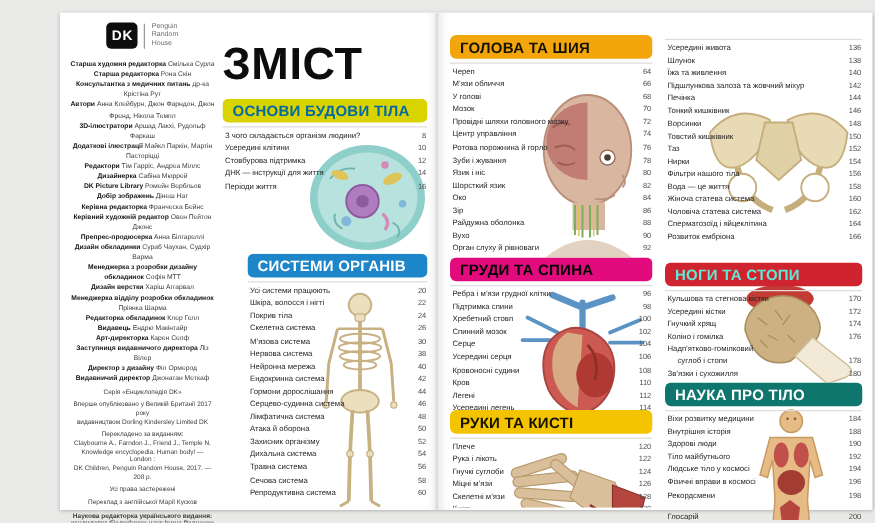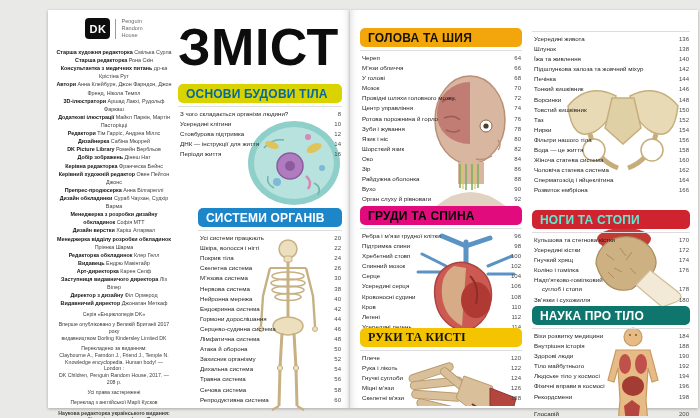--- a/index.html
+++ b/index.html
@@ -18,21 +18,21 @@
   .credit{margin:0;font-size:5.4px;line-height:1.5;color:#3c3c3c;}
   .credit b{color:#141414;}
   .colo{margin:0;font-size:5.2px;line-height:1.3;color:#3c3c3c;}
   .colo.sp{margin-top:3.5px;}
   .colo.b{font-weight:bold;}
 
   
   .toc-col{position:absolute;left:130px;top:6px;width:164px;}
   .mid-col{position:absolute;left:10px;top:18px;width:162px;}
   .right-col{position:absolute;left:182px;top:18px;width:158px;}
-  h1.toc-title{margin:4px 0 9px 0;font-size:52px;line-height:1.06;font-weight:900;letter-spacing:.5px;color:#0d0d0d;}
+  h1.toc-title{margin:16px 0 9px 0;font-size:36px;line-height:1.06;font-weight:900;letter-spacing:.5px;color:#0d0d0d;}
   section.sec{position:relative;overflow:hidden;}
   .sec-header{height:19px;border-radius:5px;display:flex;align-items:center;padding:0 8px;font-size:12px;font-weight:800;letter-spacing:.2px;white-space:nowrap;position:relative;z-index:3;}
   .rows{position:relative;z-index:2;margin-top:3px;border-top:1px solid #ddd;padding:2px 1px 0 2px;}
   .row{display:flex;justify-content:space-between;align-items:baseline;font-size:6.2px;line-height:9.1px;color:#1f1f1f;}
   .row .num{color:#4a4a4a;font-size:6px;}
   .row.indent .label{padding-left:8px;}
   .row.spacer{height:7px;}
   .illus{position:absolute;z-index:1;}
 </style>
 </head>
@@ -372,21 +372,21 @@
               <path d="M78 42 L104 42"></path>
           </g>
           <path d="M42 32 q-20 8 -17 34 q3 26 29 34 q23 -7 27 -31 q3 -22 -13 -33 q-14 -9 -26 -4z" fill="#cd5a52" stroke="#a94440" stroke-width="1.5"></path>
           <path d="M44 34 q-14 8 -12 30 q2 20 20 30 l4 -58z" fill="#d9ba90" opacity="0.85"></path>
           <ellipse cx="66" cy="68" rx="15" ry="18" fill="#b03a33"></ellipse>
           <path d="M60 44 q10 10 6 28" stroke="#8d2f29" stroke-width="2" fill="none"></path>
         </svg>
       </section>
 
       <section class="sec" style="height:78px;">
-          <div class="sec-header" style="background: rgb(245, 196, 0); color: rgb(21, 18, 0); font-family: Liberation Serif, serif;">РУКИ ТА КИСТІ</div>
+          <div class="sec-header" style="background: rgb(245, 196, 0); color: rgb(21, 18, 0);">РУКИ ТА КИСТІ</div>
           <div class="rows">
             <div class="row">
               <span class="label">Плече</span>
               <span class="num">120</span>
             </div>
             <div class="row">
               <span class="label">Рука і лікоть</span>
               <span class="num">122</span>
             </div>
             <div class="row">

